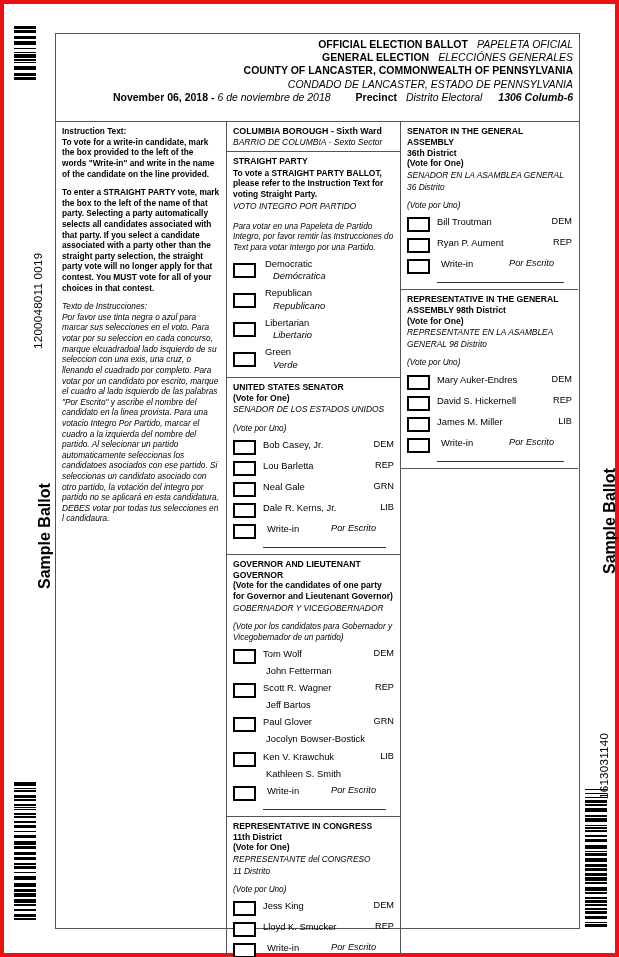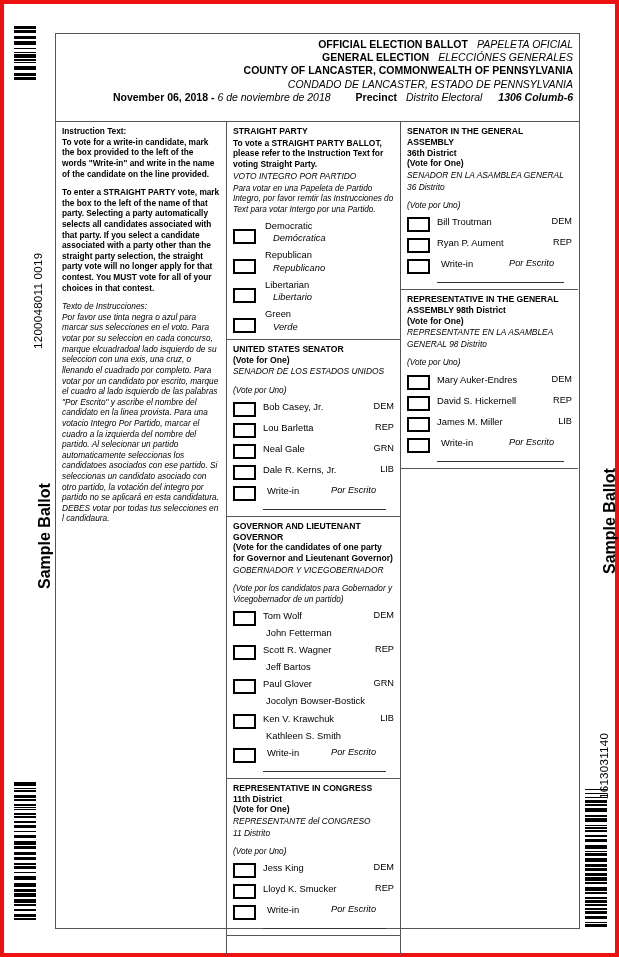--- a/index.html
+++ b/index.html
@@ -139,21 +139,21 @@
   .c-body-en {
     font-size: 8.4px;
     font-weight: bold;
     line-height: 1.26;
     margin-top: 1px;
   }
   .c-body-es {
     font-size: 8.2px;
     font-style: italic;
     line-height: 1.26;
-    margin-top: 3px;
+    margin-top: 11px;
   }
 
   
   .cand {
     display: flex;
     align-items: flex-start;
     margin-top: 5px;
   }
   .box {
     width: 19px;
@@ -180,21 +180,21 @@
     line-height: 1.3;
     margin-top: 1px;
   }
   .writein .cand-text { padding-left: 11px; }
   .writein .cname { }
   .wi-es { font-style: italic; font-size: 9.2px; padding-right: 18px; }
 
   
   .sp-row {
     display: flex;
-    align-items: flex-end;
+    align-items: center;
     margin-top: 5px;
   }
   .sp-text {
     padding-left: 9px;
     font-size: 9.4px;
     line-height: 1.3;
   }
   .sp-en { display: block; }
   .sp-es { display: block; font-style: italic; padding-left: 8px; }
 
@@ -413,20 +413,24 @@
           <p class="tight"><span class="lbl">Instruction Text:</span></p>
           <p class="en">To vote for a write-in candidate, mark the box provided to the left of the words "Write-in" and write in the name of the candidate on the line provided.</p>
           <p class="en">To enter a STRAIGHT PARTY vote, mark the box to the left of the name of that party.  Selecting a party automatically selects all candidates associated with that party.  If you select a candidate associated with a party other than the straight party selection, the straight party vote will no longer apply for that contest.  You MUST vote for all of your choices in that contest.</p>
           <p class="sp tight">Texto de Instrucciones:</p>
           <p class="sp">Por favor use tinta negra o azul para marcar sus selecciones en el voto.  Para votar por su seleccion en cada concurso, marque elcuadradoal lado isquierdo de su seleccion con una exis, una cruz, o llenando el cuadrado por completo.  Para votar por un candidato por escrito, marque el cuadro al lado isquierdo de las palabras "Por Escrito" y ascribe el nombre del candidato en la linea provista.  Para una votacio Integro Por Partido, marcar el cuadro a la izquierda del nombre del partido.  Al selecionar un partido automaticamente seleccionas los candidatoes asociados con ese partido.  Si seleccionas un candidato asociado con otro partido, la votación del integro por partido no se aplicará en esta candidatura. DEBES votar por todas tus selecciones en l candidaura.</p>
         </div>
       </div>
 
       <div class="col" id="col2">
 
+        <div class="ward">
+          <div class="ward-en">COLUMBIA BOROUGH - Sixth Ward</div>
+          <div class="ward-es">BARRIO DE COLUMBIA - Sexto Sector</div>
+        </div>
 
         <div class="contest">
           <div class="c-title">STRAIGHT PARTY</div>
           <div class="c-body-en">To vote a STRAIGHT PARTY BALLOT, please refer to the Instruction Text for voting Straight Party.</div>
           <div class="c-title-es">VOTO INTEGRO POR PARTIDO</div>
           <div class="c-body-es">Para votar en una Papeleta de Partido Integro, por favor remtir las Instrucciones do Text para votar Intergo por una Partido.</div>
 
           <div class="sp-row">
             <span class="box"></span>
             <span class="sp-text">

